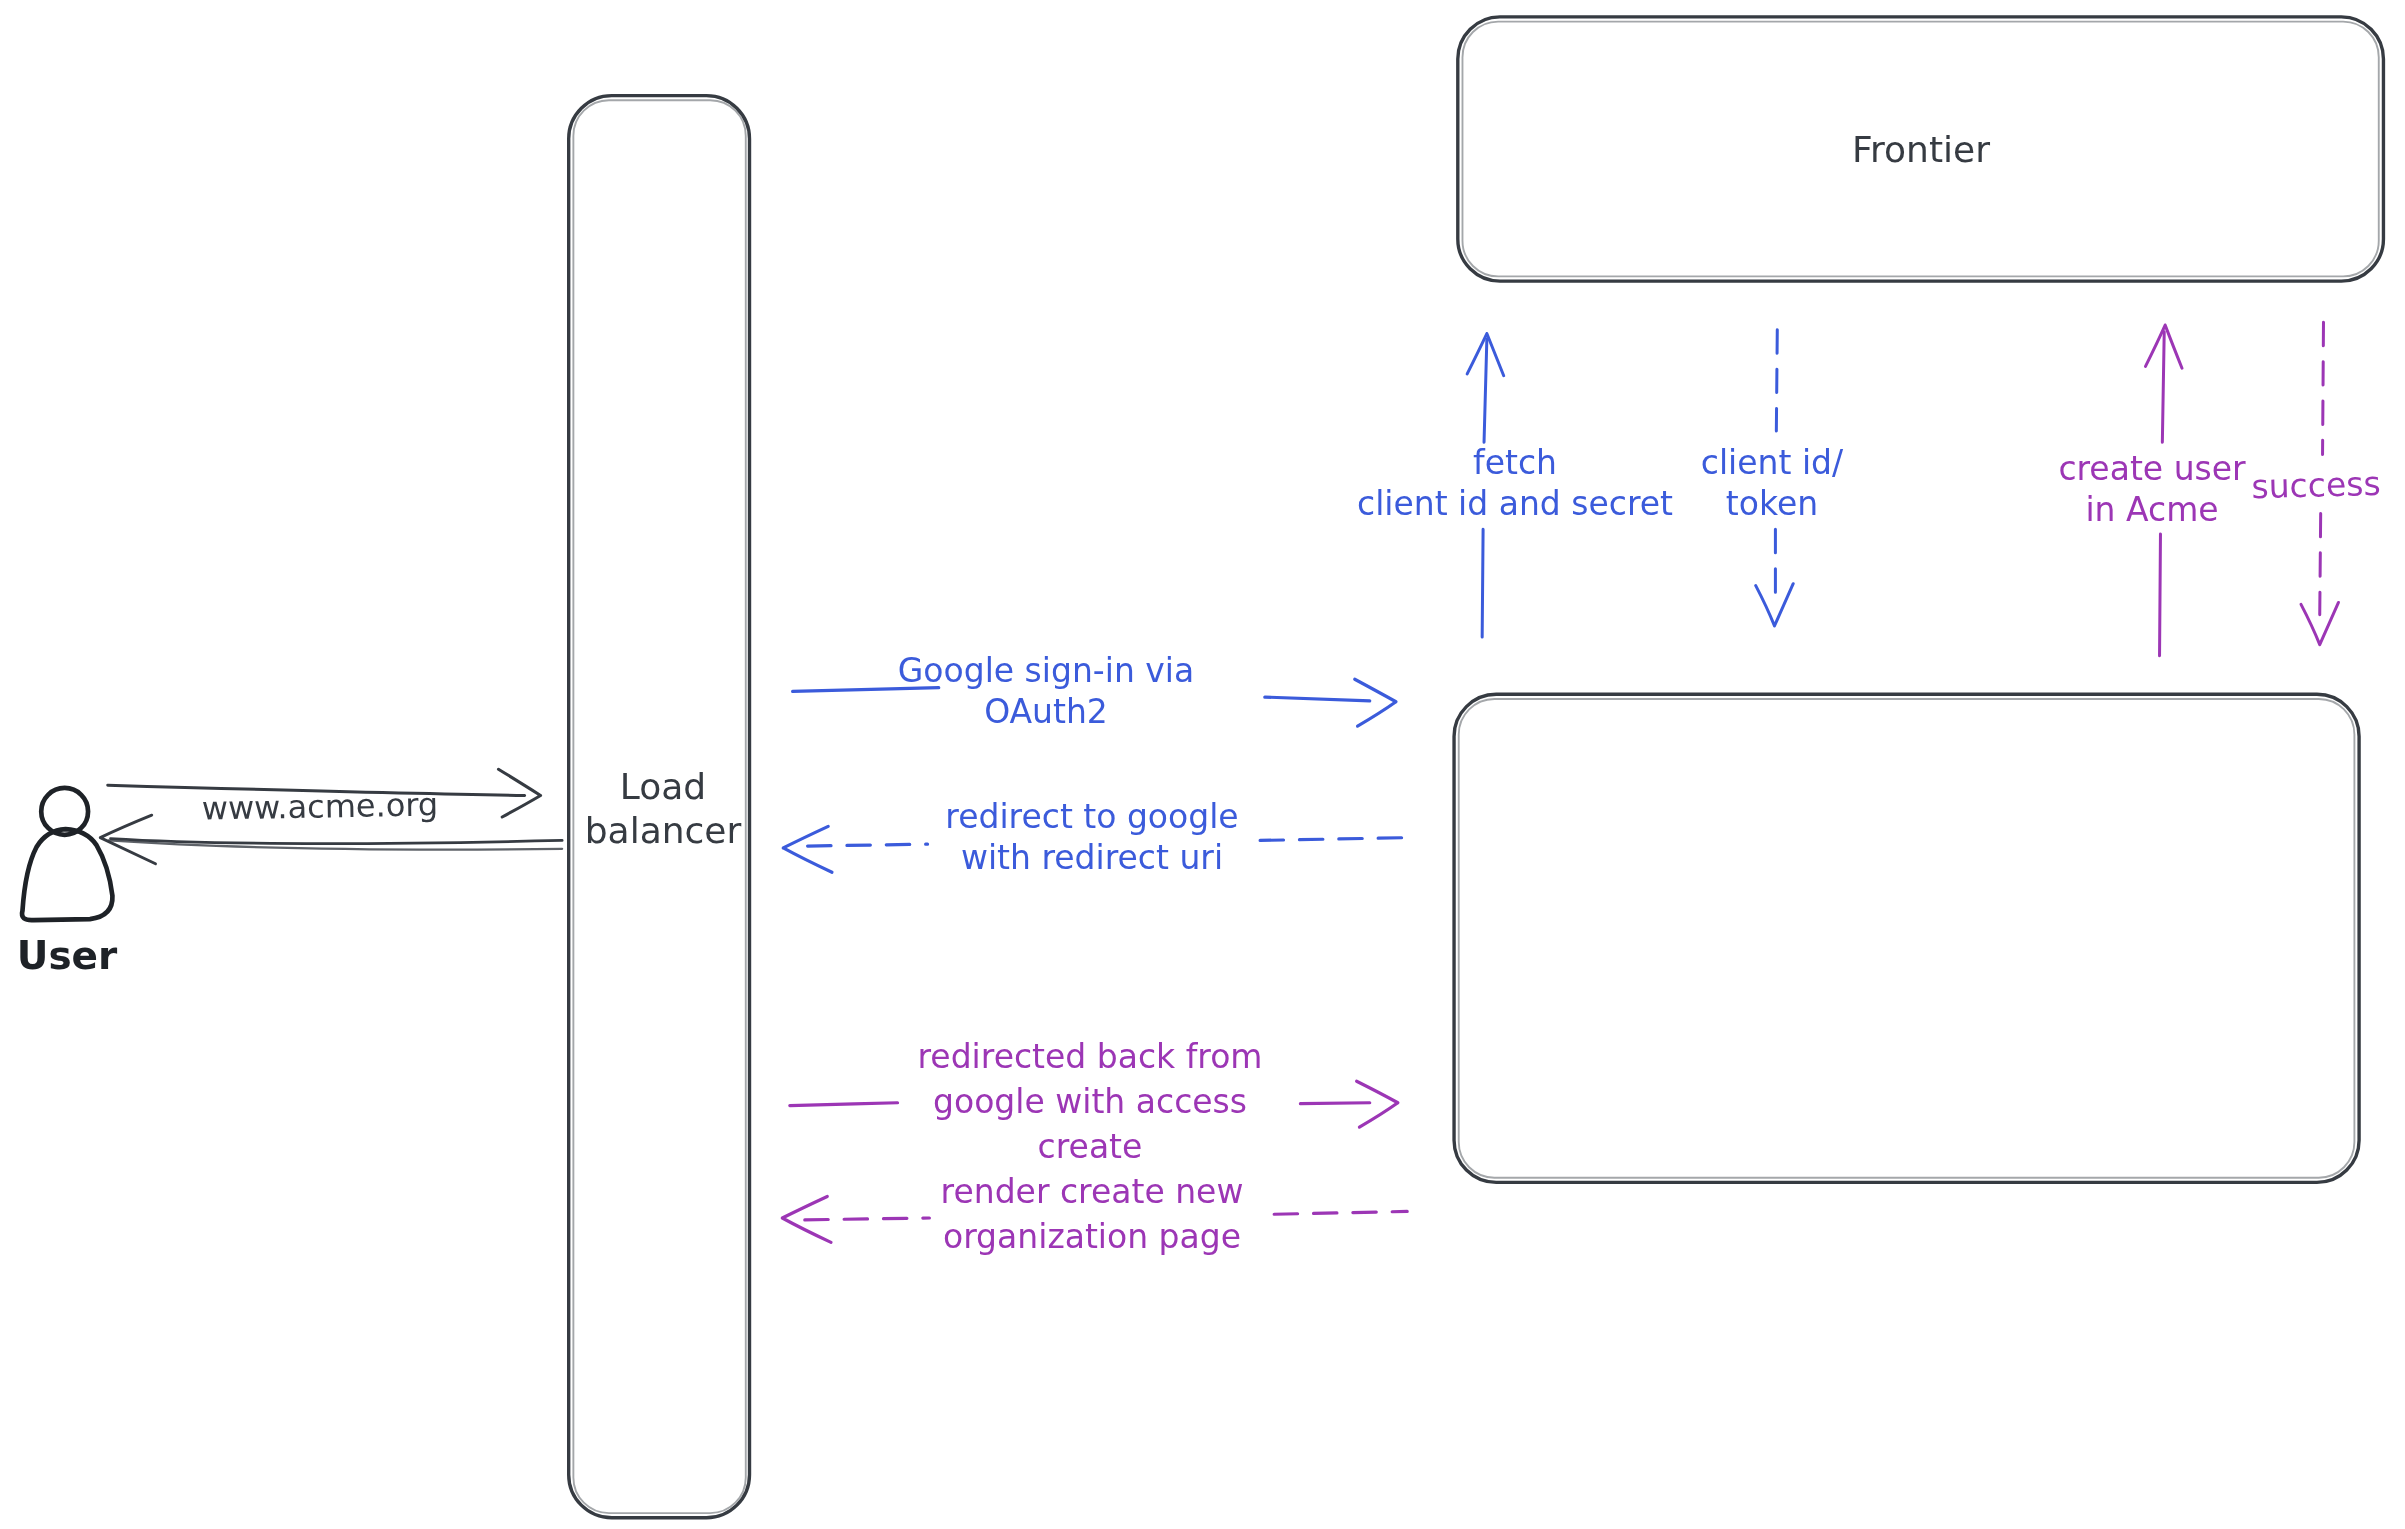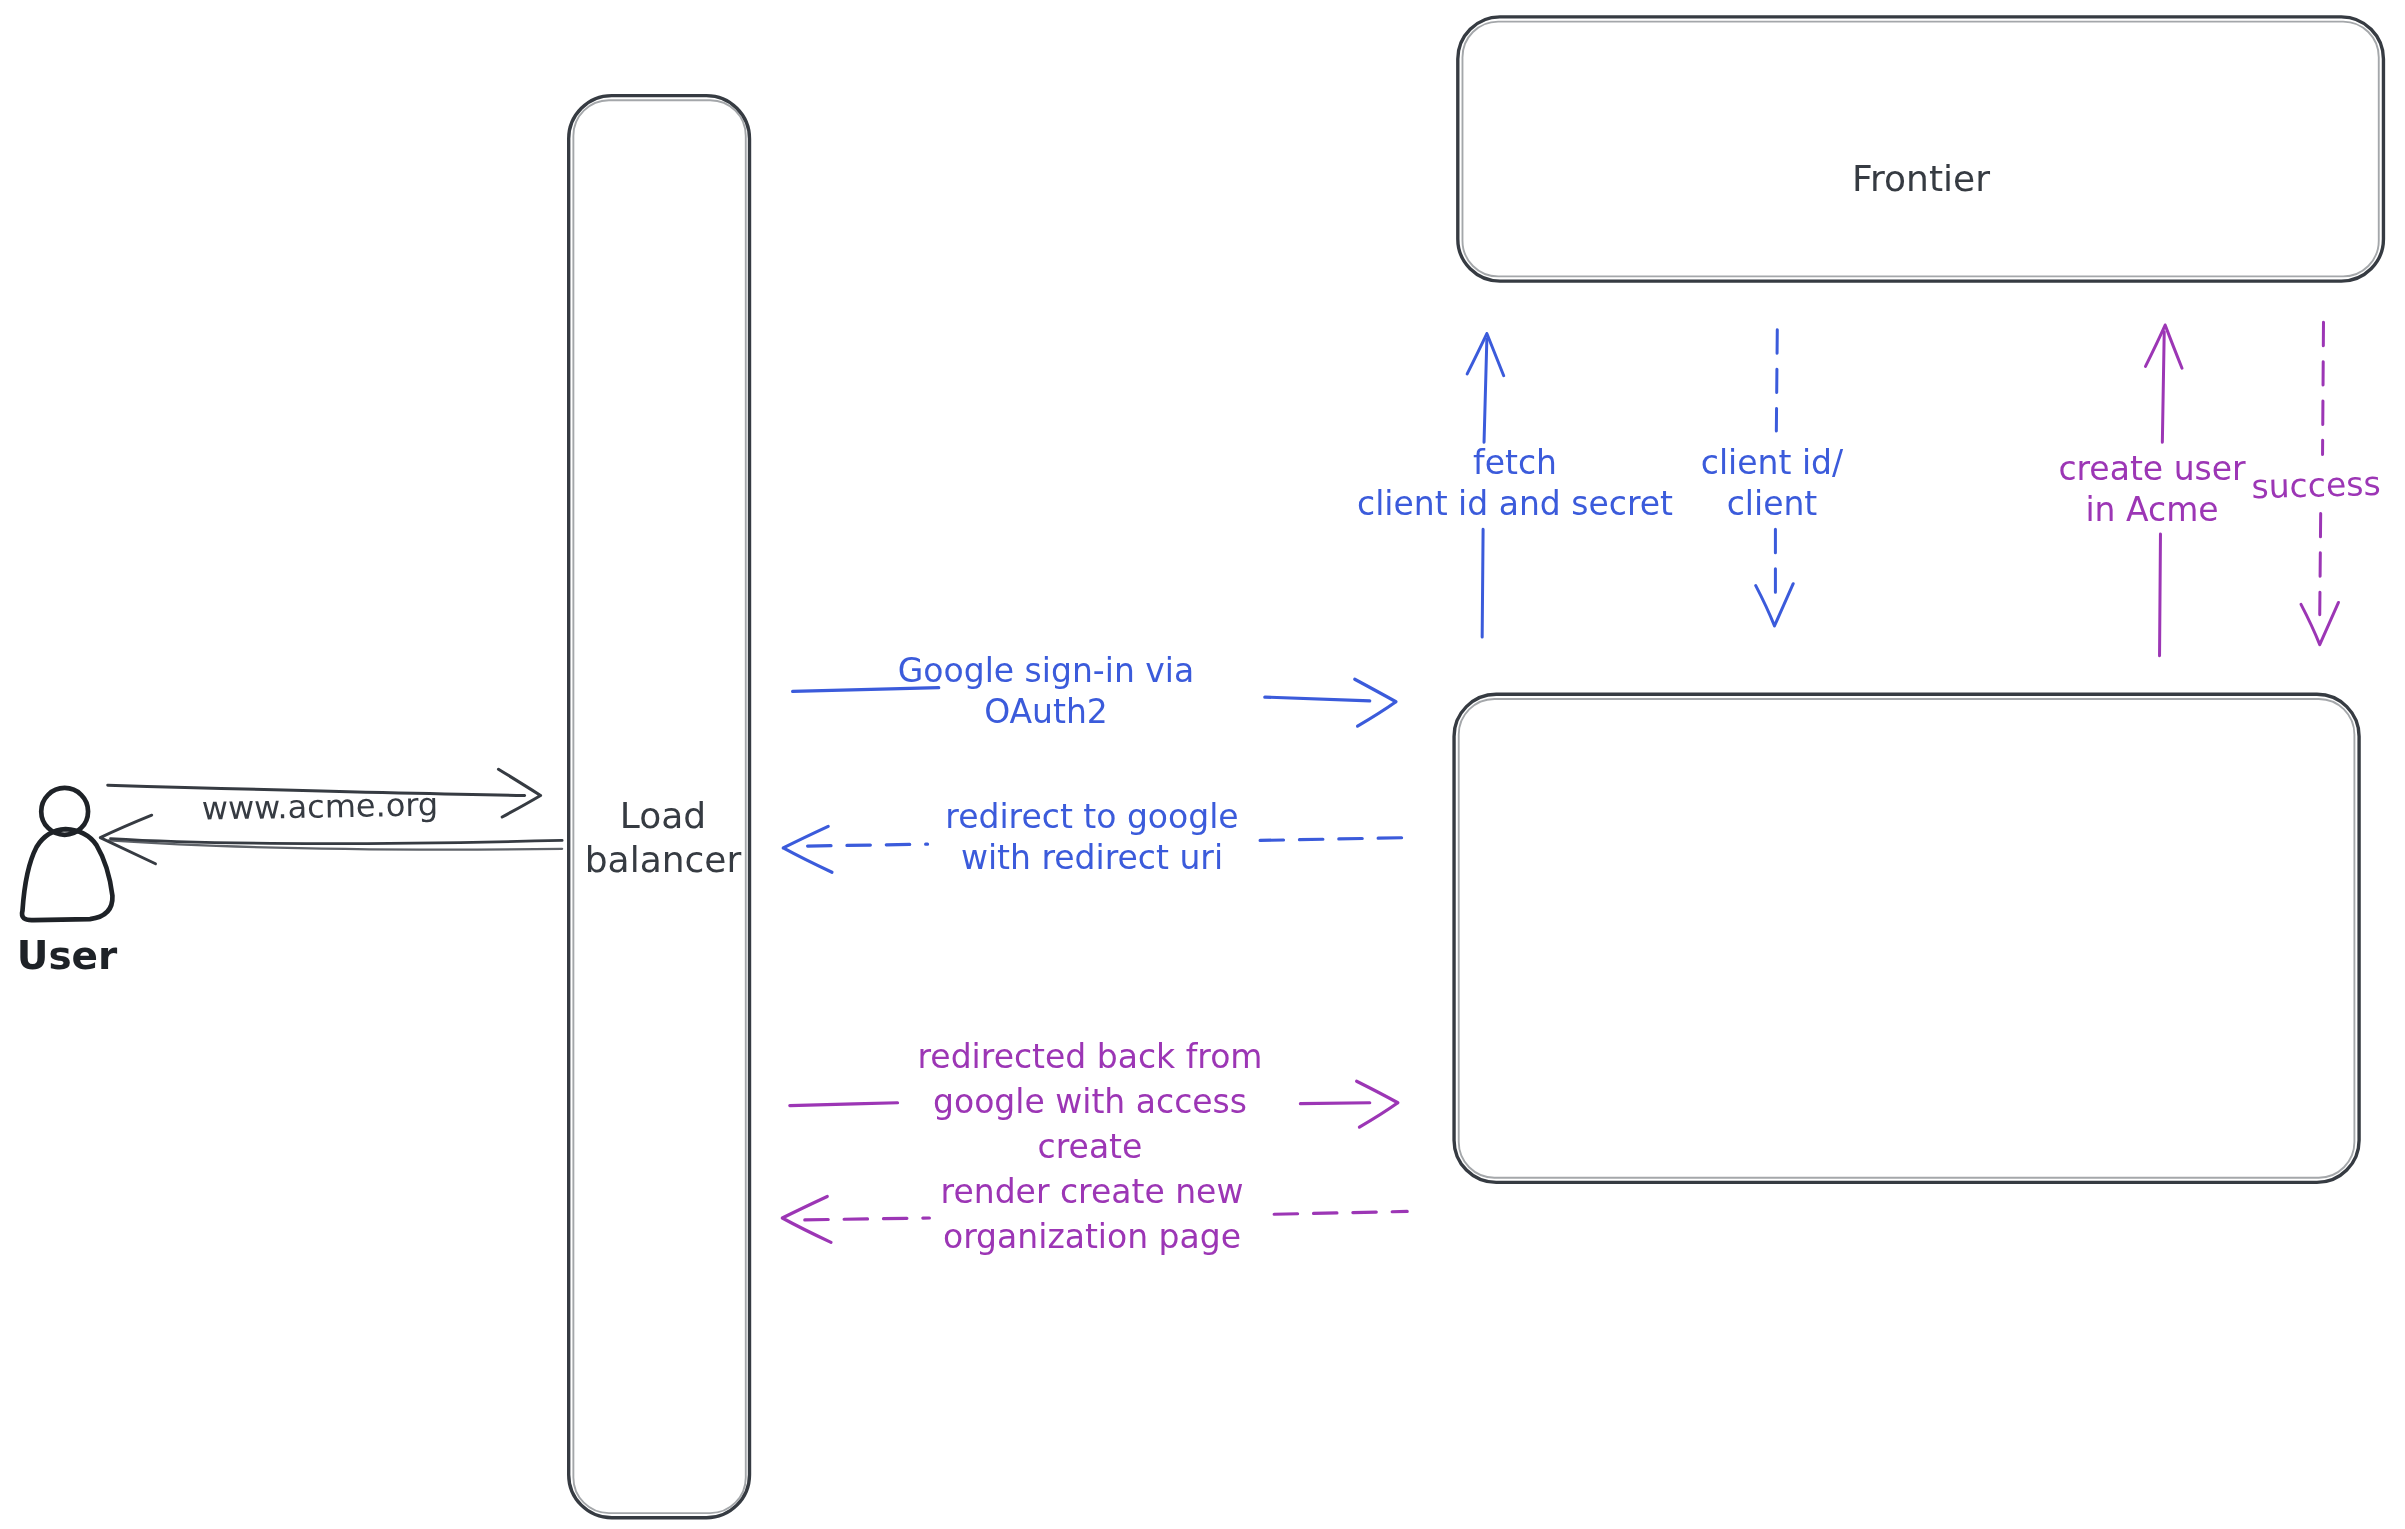--- a/index.html
+++ b/index.html
@@ -15,21 +15,21 @@
   .canvas > svg{position:absolute;left:0;top:0;}
   .label{position:absolute;transform:translate(-50%,-50%);text-align:center;}
   .label div{white-space:nowrap;}
   .ink-t{color:var(--ink);}
   .blue-t{color:var(--blue);}
   .purple-t{color:var(--purple);}
   .fig-t{color:var(--figure);font-weight:bold;}
   .fs34{font-size:32px;line-height:41px;}
   .fs35{font-size:33px;line-height:41px;}
   .fs35b{font-size:33px;line-height:45px;}
-  .fs38{font-size:36px;line-height:44px;margin-top:29px;}
+  .fs38{font-size:36px;line-height:44px;}
   .fs38b{font-size:36px;line-height:47px;}
   .fs42{font-size:39px;line-height:43px;}
   .sk{fill:none;stroke-linecap:round;stroke-linejoin:round;}
   .stroke-ink{stroke:var(--ink);}
   .stroke-blue{stroke:var(--blue);}
   .stroke-purple{stroke:var(--purple);}
   .stroke-fig{stroke:var(--figure);}
   .dash{stroke-dasharray:25 17;}
   .box{fill:#ffffff;stroke-width:3.6;}
   .box2{fill:none;stroke-width:2;opacity:.45;}
@@ -156,21 +156,21 @@
     <div>with redirect uri</div>
   </div>
 
   <div class="label blue-t fs35" style="left:1483px;top:483px;margin-left:32px;">
     <div>fetch</div>
     <div>client id and secret</div>
   </div>
 
   <div class="label blue-t fs35" style="left:1772px;top:483px;">
     <div>client id/</div>
-    <div>client</div>
+    <div>token</div>
   </div>
 
   <div class="label purple-t fs35" style="left:2152px;top:489px;">
     <div>create user</div>
     <div>in Acme</div>
   </div>
 
   <div class="label purple-t fs35" style="left:2316px;top:485px;transform:translate(-50%,-50%) rotate(-1.5deg);">
     <div>success</div>
   </div>

